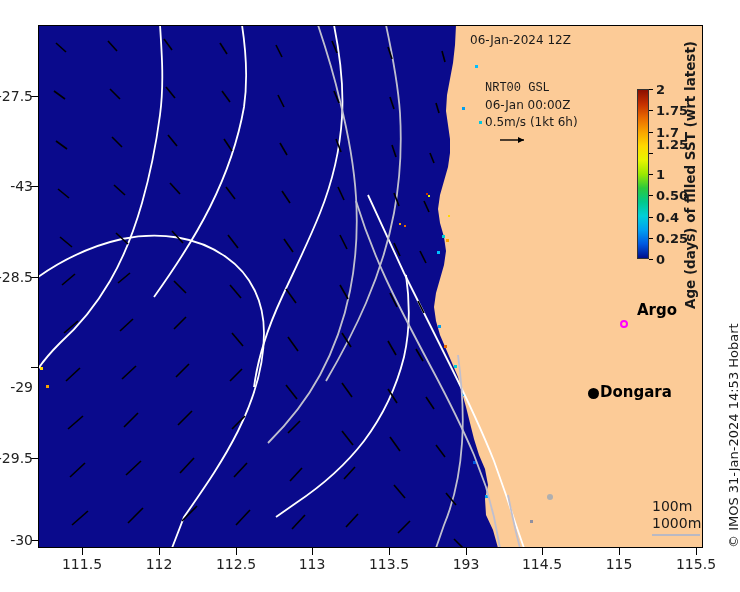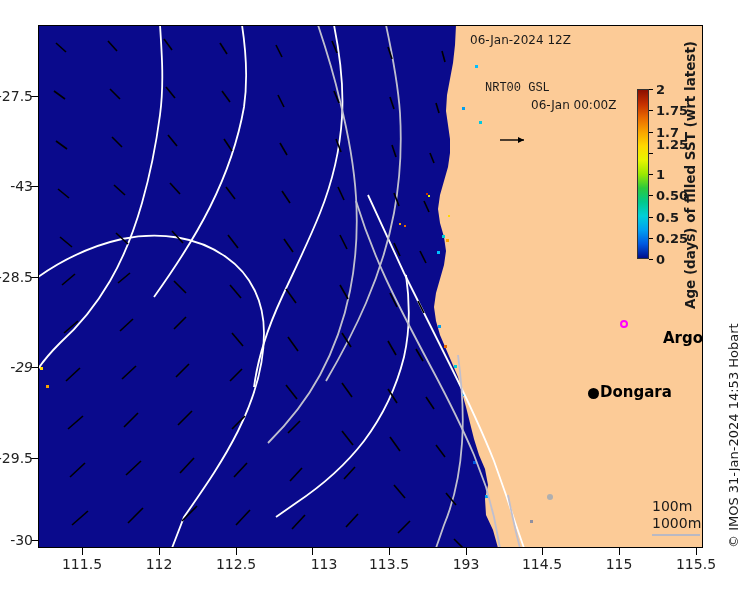--- a/index.html
+++ b/index.html
@@ -20,21 +20,21 @@
   .lbl-x{position:absolute;top:556px;font-size:14px;color:#222;
          transform:translateX(-50%);white-space:nowrap;}
   .lbl-y{position:absolute;left:33px;font-size:14px;color:#222;
          transform:translate(-100%,-50%);white-space:nowrap;}
   .frame-line{position:absolute;background:#000;}
 
   
   .map-text{position:absolute;color:#1a1a1a;font-size:12px;white-space:nowrap;}
   #datestamp{left:470px;top:33px;}
   #src-line1{left:485px;top:81px;font-family:Liberation Mono, monospace;}
-  #src-line2{left:485px;top:98px;margin-left:46px;}
+  #src-line2{left:485px;top:98px;}
   #src-line3{left:485px;top:115px;}
 
   
   #vector-key{position:absolute;left:500px;top:133px;width:30px;height:10px;}
 
   
   .place-label{position:absolute;font-size:15px;font-weight:bold;color:#000;
                white-space:nowrap;}
   #argo-label{left:637px;top:315px;}
   #dongara-label{left:600px;top:384px;}
@@ -237,28 +237,29 @@
   </svg>
 
   <div class="frame-line" style="left:0;top:0;width:665px;height:1px;"></div>
   <div class="frame-line" style="left:0;top:522px;width:665px;height:1px;"></div>
   <div class="frame-line" style="left:0;top:0;width:1px;height:523px;"></div>
   <div class="frame-line" style="left:664px;top:0;width:1px;height:523px;"></div>
 
   <div class="map-text" id="datestamp" style="left:432px;top:8px;">06-Jan-2024 12Z</div>
   <div class="map-text" id="src-line1" style="left:447px;top:56px;">NRT00 GSL</div>
   <div class="map-text" id="src-line2" style="left:447px;top:73px;">06-Jan 00:00Z</div>
+  <div class="map-text" id="src-line3" style="left:447px;top:90px;">0.5m/s (1kt 6h)</div>
 
   <svg id="vector-key" style="left:462px;top:110px;" viewBox="0 0 30 10">
     <line x1="0" y1="5" x2="24" y2="5" stroke="#000" stroke-width="1.4"></line>
     <path d="M 24,5 L 18,2 L 18,8 Z" fill="#000"></path>
   </svg>
 
   <div id="argo-marker" style="left:582px;top:295px;"></div>
-  <div class="place-label" id="argo-label" style="left:599px;top:304px;margin-left:26px;">Argo</div>
+  <div class="place-label" id="argo-label" style="left:599px;top:276px;">Argo</div>
 
   <div id="dongara-marker" style="left:550px;top:363px;"></div>
   <div class="place-label" id="dongara-label" style="left:562px;top:358px;">Dongara</div>
 
   <div id="colorbar-wrap" style="left:599px;top:64px;">
     <div id="colorbar-gradient" style="background: linear-gradient(rgb(139, 15, 0), rgb(197, 48, 0), rgb(233, 106, 0), rgb(249, 164, 0), rgb(255, 216, 0), rgb(232, 245, 0), rgb(156, 232, 0), rgb(44, 201, 60), rgb(0, 200, 140), rgb(0, 207, 216), rgb(0, 160, 240), rgb(0, 88, 224), rgb(0, 15, 140));"></div>
     <div class="cb-tick" style="top:0px;"></div>
     <div class="cb-tick" style="top:21.25px;"></div>
     <div class="cb-tick" style="top:42.5px;"></div>
     <div class="cb-tick" style="top:63.75px;"></div>
@@ -267,21 +268,21 @@
     <div class="cb-tick" style="top:127.5px;"></div>
     <div class="cb-tick" style="top:148.75px;"></div>
     <div class="cb-tick" style="top:170px;"></div>
 
     <div class="cb-label" style="top:0px;">2</div>
     <div class="cb-label" style="top:21.25px;">1.75</div>
     <div class="cb-label" style="top:42.5px;">1.7</div>
     <div class="cb-label" style="top:55px;text-align:right;">1.25</div>
     <div class="cb-label" style="top:85px;">1</div>
     <div class="cb-label" style="top:106.25px;">0.50</div>
-    <div class="cb-label" style="top:127.5px;">0.5</div>
+    <div class="cb-label" style="top:127.5px;">0.4</div>
     <div class="cb-label" style="top:148.75px;">0.25</div>
     <div class="cb-label" style="top:170px;">0</div>
   </div>
 
   <div id="colorbar-title" style="left:660px;top:150px;">Age (days) of filled SST (wrt latest)</div>
 
   <div id="depth-legend" style="left:614px;top:473px;">
     <div>100m</div>
     <div>1000m</div>
   </div>
@@ -295,37 +296,37 @@
   <div class="tick-x" style="left:312px;top:548px;"></div>
   <div class="tick-x" style="left:389px;top:548px;"></div>
   <div class="tick-x" style="left:466px;top:548px;"></div>
   <div class="tick-x" style="left:542px;top:548px;"></div>
   <div class="tick-x" style="left:619px;top:548px;"></div>
   <div class="tick-x" style="left:696px;top:548px;"></div>
 
   <div class="lbl-x" style="left:82px;text-align:center;">111.5</div>
   <div class="lbl-x" style="left:159px;">112</div>
   <div class="lbl-x" style="left:236px;">112.5</div>
-  <div class="lbl-x" style="left:324px;">113</div>
+  <div class="lbl-x" style="left:312px;">113</div>
   <div class="lbl-x" style="left:389px;">113.5</div>
   <div class="lbl-x" style="left:466px;">193</div>
   <div class="lbl-x" style="left:542px;">114.5</div>
   <div class="lbl-x" style="left:619px;">115</div>
   <div class="lbl-x" style="left:696px;">115.5</div>
 </div>
 
 <div>
   <div class="tick-y" style="left:31px;top:96px;"></div>
   <div class="tick-y" style="left:31px;top:186px;"></div>
   <div class="tick-y" style="left:31px;top:277px;"></div>
   <div class="tick-y" style="left:31px;top:367px;"></div>
   <div class="tick-y" style="left:31px;top:458px;"></div>
   <div class="tick-y" style="left:31px;top:540px;"></div>
 
   <div class="lbl-y" style="top:96px;">-27.5</div>
   <div class="lbl-y" style="top:186px;">-43</div>
   <div class="lbl-y" style="top:277px;">-28.5</div>
-  <div class="lbl-y" style="top:367px;font-style:italic;">-29</div>
+  <div class="lbl-y" style="top:387px;">-29</div>
   <div class="lbl-y" style="top:458px;">-29.5</div>
   <div class="lbl-y" style="top:540px;">-30</div>
 </div>
 
 <div id="copyright">© IMOS 31-Jan-2024 14:53 Hobart</div>
 
 </body></html>

